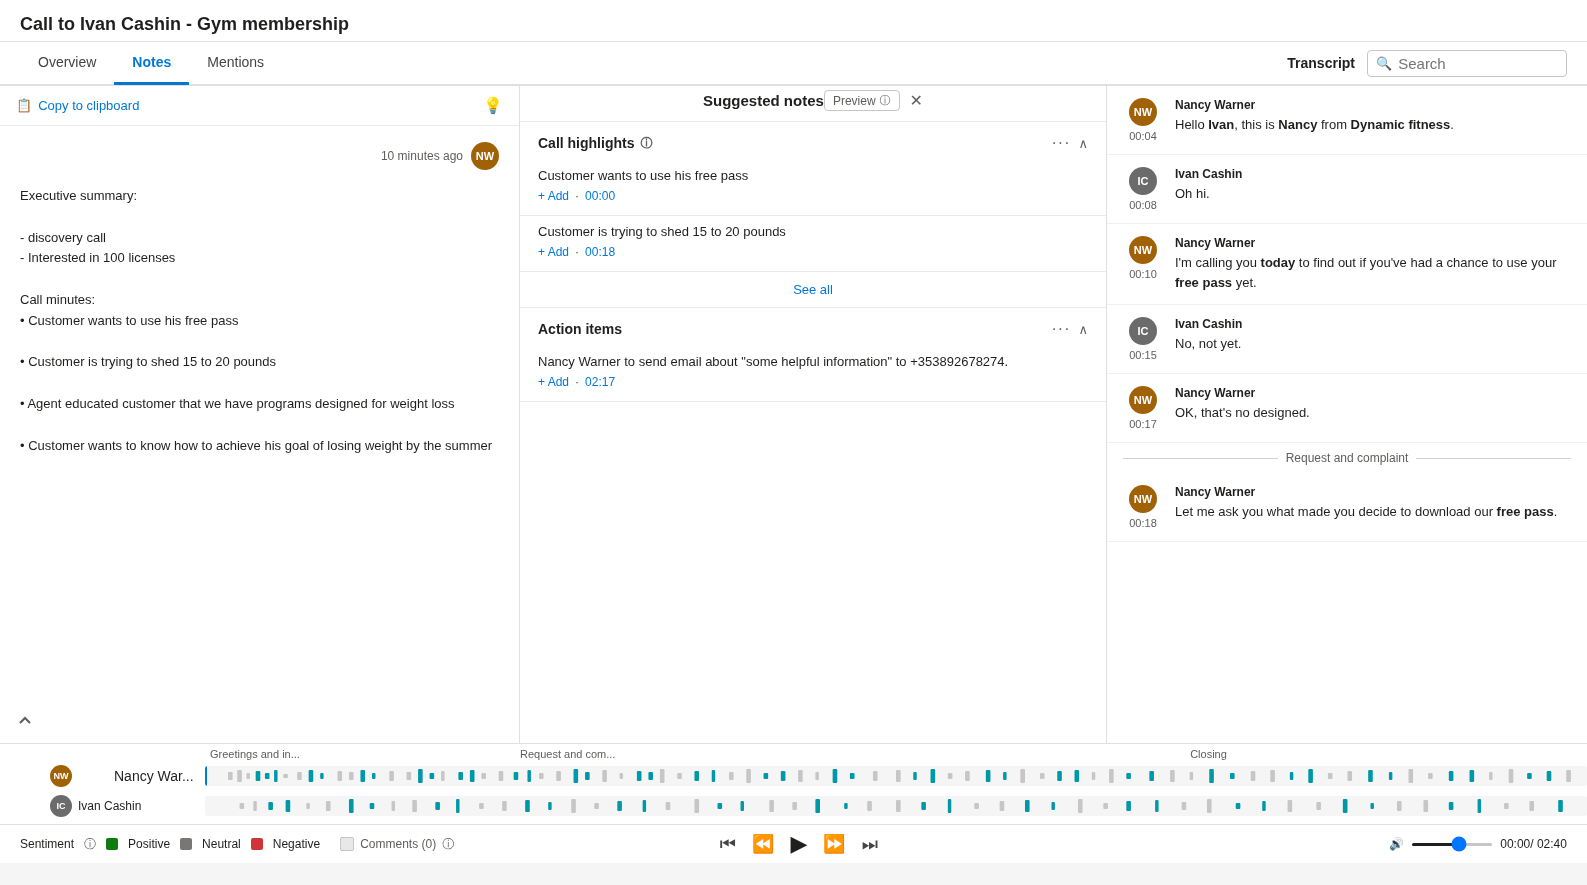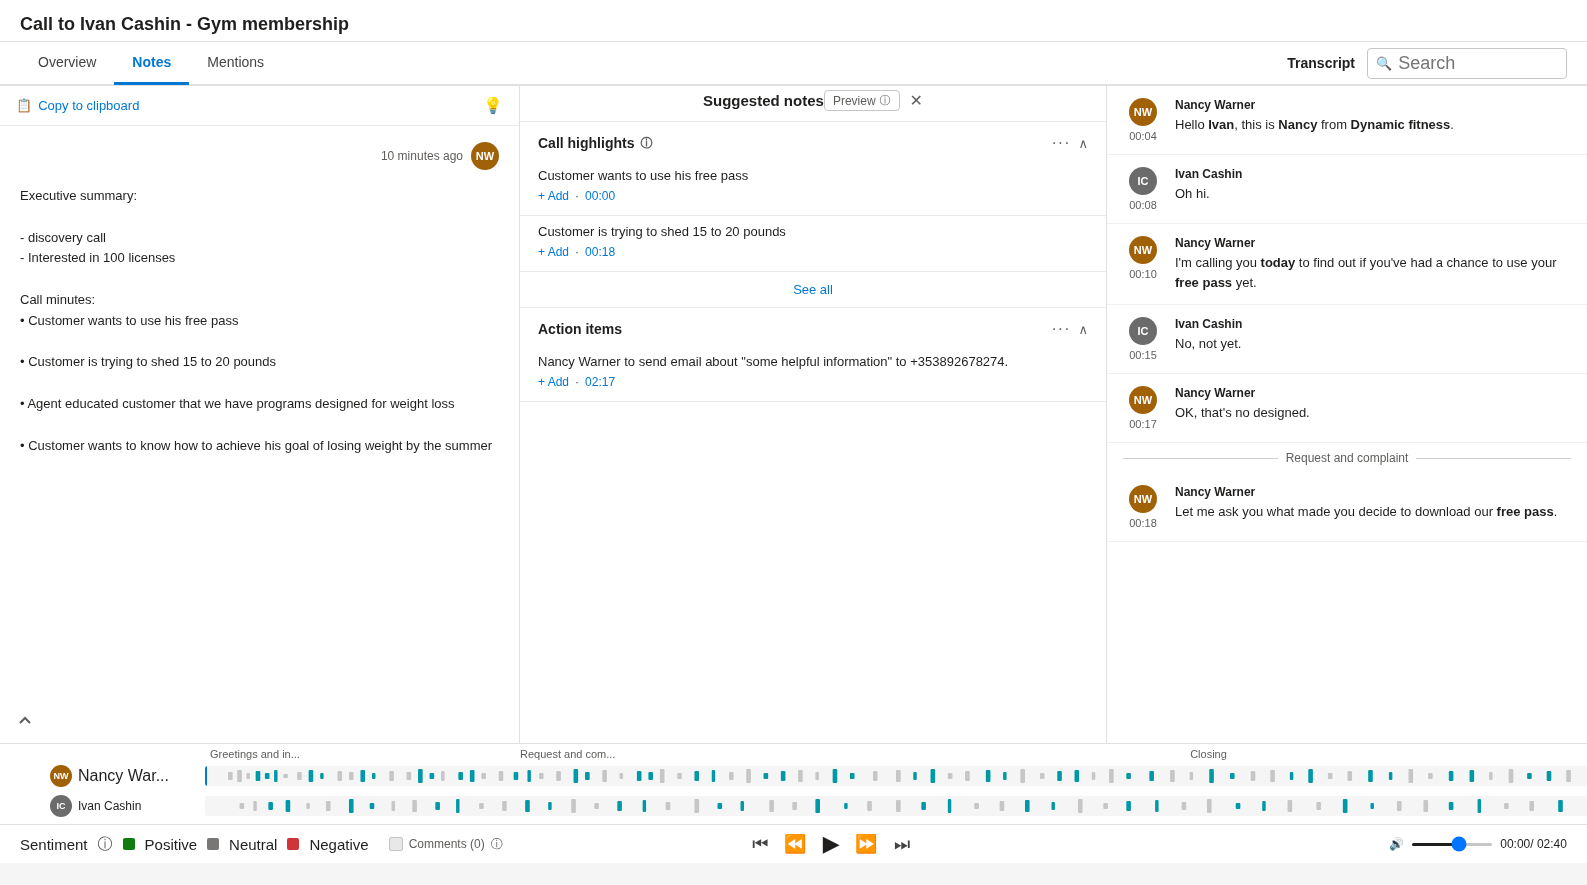--- a/index.html
+++ b/index.html
@@ -52,21 +52,21 @@
       border: 1px solid #c8c6c4;
       border-radius: 4px;
       padding: 4px 8px;
       background: #fff;
       gap: 6px;
       width: 200px;
     }
     .search-box input {
       border: none;
       outline: none;
-      font-size: 18px;
+      font-size: 15px;
       width: 100%;
       color: #8b5cf6;
     }
 
     .main-layout {
       display: flex;
       height: calc(885px - 108px - 120px);
       background: #faf9f8;
     }
 
@@ -303,21 +303,21 @@
       align-items: center;
       padding: 6px 20px;
       border-top: 1px solid #e0e0e0;
       background: #fff;
       gap: 20px;
     }
     .sentiment-area {
       display: flex;
       align-items: center;
       gap: 10px;
-      font-size: 15px;
+      font-size: 12px;
       color: #201f1e;
       justify-content: center;
     }
     .sentiment-dot {
       width: 12px;
       height: 12px;
       border-radius: 2px;
       display: inline-block;
     }
     .dot-positive { background: #107c10; }
@@ -599,21 +599,21 @@
 
       <div style="display:flex; font-size:11px; color:#605e5c; padding:4px 0 0 170px; gap:0; align-items:center;">
         <span style="width:310px;">Greetings and in...</span>
         <span style="width:310px;">Request and com...</span>
         <span style="flex:1; text-align:center;">Closing</span>
       </div>
 
       <div style="display:flex; align-items:center; height:28px; padding:0 0 0 10px; margin-top:2px;">
         <div style="min-width:155px; display:flex; align-items:center; gap:6px;">
           <div class="avatar avatar-nw" style="width:22px;height:22px;font-size:9px;">NW</div>
-          <span style="font-size:16px;">Nancy War...</span>
+          <span style="font-size:14px;margin-left:36px;">Nancy War...</span>
         </div>
 
         <div style="flex:1; height:20px; position:relative; background:#f5f5f5; border-radius:3px; overflow:hidden;">
           
           <div style="position:absolute;left:0;top:0;bottom:0;width:2px;background:#0078d4;z-index:3;">
             
           </div>
           
           <svg width="100%" height="20" viewBox="0 0 1200 20" preserveAspectRatio="none">
 

